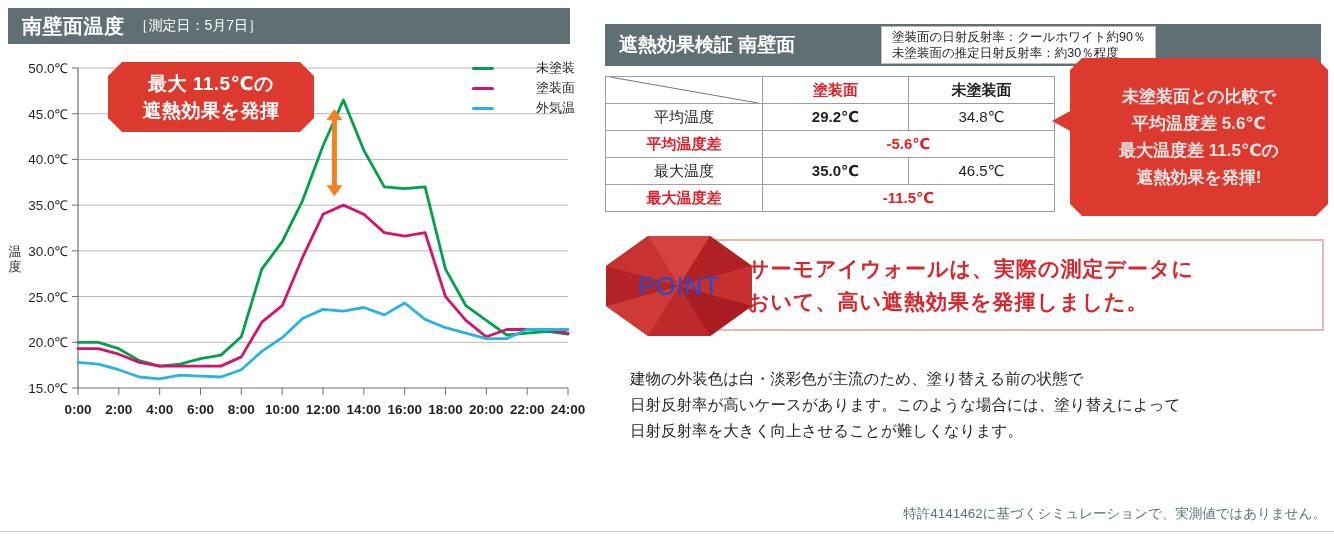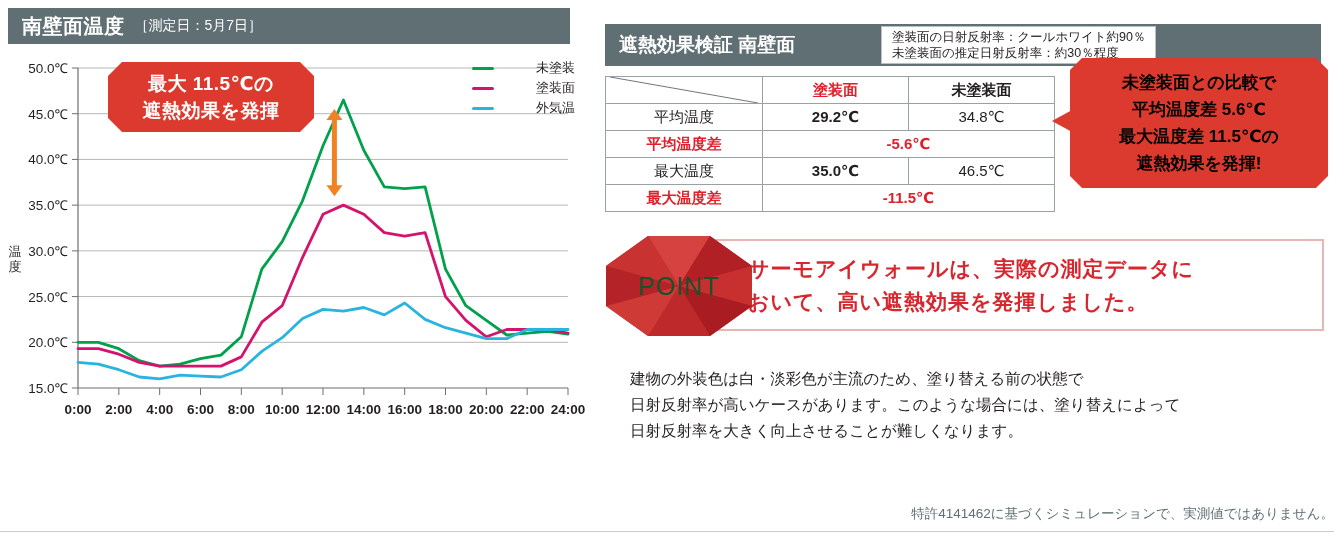--- a/index.html
+++ b/index.html
@@ -64,22 +64,22 @@
   td.hdrcell{background:#d2dadb;width:148px;position:relative;padding:0;}
   td.hdrcell svg{display:block;}
   td.rowlabel{background:#d2dadb;font-size:15px;}
   td.rowlabel.red{color:#e0202a;font-weight:bold;}
   td.colhead{background:#d2dadb;font-weight:bold;}
   td.colhead.red{color:#e0202a;}
   td.val-strong{font-weight:bold;}
   td.diff{color:#e0202a;font-weight:bold;font-size:19px;}
 
   .badge-right{
-    position:absolute;left:1070px;top:58px;width:258px;height:130px;
-    background:#dc3a2e;color:#000000;text-align:center;font-weight:bold;
+    position:absolute;left:1070px;top:58px;width:258px;height:158px;
+    background:#dc3a2e;color:#e5e5e5;text-align:center;font-weight:bold;
     display:flex;flex-direction:column;justify-content:center;
     -webkit-clip-path:polygon(12px 0,calc(100% - 12px) 0,100% 12px,100% calc(100% - 12px),calc(100% - 12px) 100%,12px 100%,0 calc(100% - 12px),0 12px);
     clip-path:polygon(12px 0,calc(100% - 12px) 0,100% 12px,100% calc(100% - 12px),calc(100% - 12px) 100%,12px 100%,0 calc(100% - 12px),0 12px);
   }
   .badge-right div{font-size:17px;line-height:27px;}
   .badge-tail{
     position:absolute;left:1052px;top:110px;width:0;height:0;
     border-top:11px solid transparent;border-bottom:11px solid transparent;
     border-right:20px solid #dc3a2e;
   }
@@ -88,29 +88,29 @@
   .pointbox{
     position:absolute;left:80px;top:5px;width:640px;height:92px;
     border:2px solid #e8b6b2;box-sizing:border-box;background:#fff;
     display:flex;flex-direction:column;justify-content:center;padding-left:62px;
   }
   .pointbox div{color:#d8262e;font-size:21px;font-weight:bold;line-height:33px;letter-spacing:1px;}
   .gem{position:absolute;left:0;top:0;width:150px;height:104px;}
   .gem .lbl{
     position:absolute;left:0;top:0;width:150px;height:104px;
     display:flex;align-items:center;justify-content:center;
-    color:#14532d;font-size:25px;letter-spacing:1px;
+    color:#1d4ed8;font-size:25px;letter-spacing:1px;
   }
 
   .body-text{position:absolute;left:630px;top:366px;width:700px;}
   .body-text p{margin:0;font-size:15.5px;line-height:26px;color:#231f20;}
 
   .footer-note{
     position:absolute;left:0;top:505px;width:1334px;text-align:right;
-    box-sizing:border-box;
+    padding-right:8px;box-sizing:border-box;
     font-size:13.5px;color:#5f6f73;
   }
   .footer-rule{position:absolute;left:0;top:531px;width:1334px;height:1px;background:#c7ced0;}
 </style>
 </head>
 <body>
 
 <div class="page">
 
   <div class="left">

